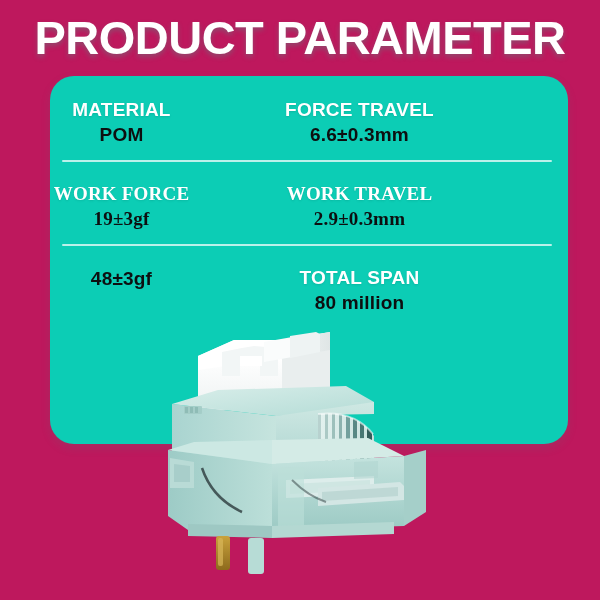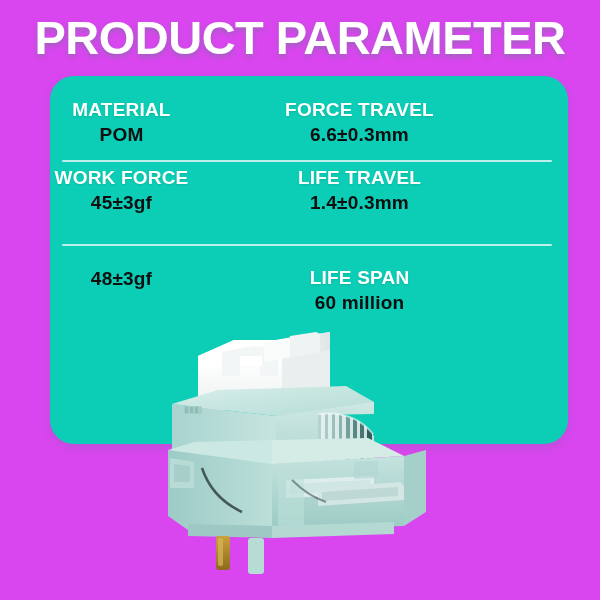--- a/index.html
+++ b/index.html
@@ -12,21 +12,21 @@
     height: 600px;
     overflow: hidden;
     font-family: "Liberation Sans", sans-serif;
     background: #b4dedc;
   }
 
   #stage {
     position: relative;
     width: 600px;
     height: 600px;
-    background: #d946ef;
+    background: #be185d;
     overflow: hidden;
   }
 
   
   #page-title {
     position: absolute;
     top: 10px;
     left: 0;
     width: 600px;
     text-align: center;
@@ -51,21 +51,21 @@
     box-shadow: 0 4px 10px rgba(70,120,118,0.18);
   }
 
   .spec-row {
     position: absolute;
     left: 0;
     width: 422px;
     display: flex;
   }
   .spec-row.r1 { top: 22px; }
-  .spec-row.r2 { top: 90px; }
+  .spec-row.r2 { top: 106px; font-family: Liberation Serif, serif; }
   .spec-row.r3 { top: 190px; }
 
   .spec-cell {
     width: 50%;
     box-sizing: border-box;
     text-align: center;
   }
   .spec-cell.left  { padding-right: 68px; }
   .spec-cell.right { padding-right: 14px; }
 
@@ -128,35 +128,35 @@
       </div>
       <div class="spec-cell right">
         <div class="spec-label">FORCE TRAVEL</div>
         <div class="spec-value">6.6±0.3mm</div>
       </div>
     </div>
 
     <div class="spec-row r2">
       <div class="spec-cell left">
         <div class="spec-label">WORK FORCE</div>
-        <div class="spec-value">45±3gf</div>
+        <div class="spec-value">19±3gf</div>
       </div>
       <div class="spec-cell right">
-        <div class="spec-label">LIFE TRAVEL</div>
-        <div class="spec-value">1.4±0.3mm</div>
+        <div class="spec-label">WORK TRAVEL</div>
+        <div class="spec-value">2.9±0.3mm</div>
       </div>
     </div>
 
     <div class="spec-row r3">
       <div class="spec-cell left">
         <div class="spec-value">48±3gf</div>
       </div>
       <div class="spec-cell right">
-        <div class="spec-label">LIFE SPAN</div>
-        <div class="spec-value">60 million</div>
+        <div class="spec-label">TOTAL SPAN</div>
+        <div class="spec-value">80 million</div>
       </div>
     </div>
 
   </div>
 
   <div id="switch-figure">
     <svg width="275" height="248" viewBox="0 0 275 248" xmlns="http://www.w3.org/2000/svg">
       <defs>
         <linearGradient id="gHousingLeft" x1="0" y1="0" x2="1" y2="0">
           <stop offset="0" stop-color="#a9d4d0"></stop>

